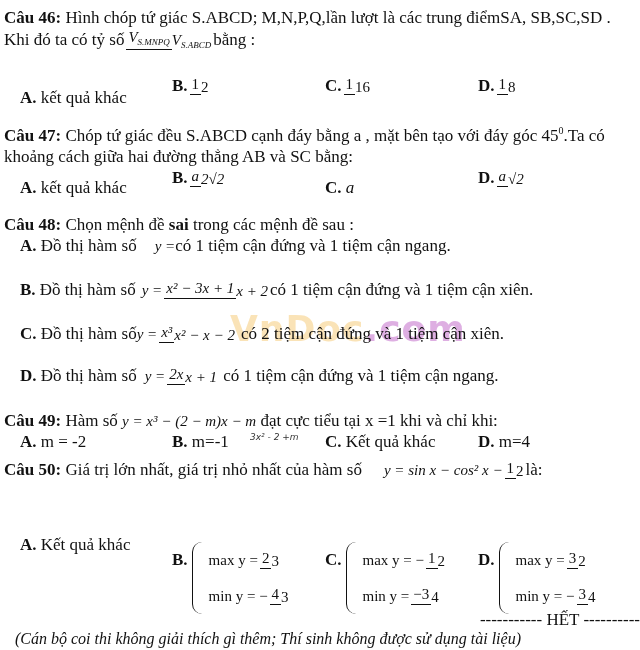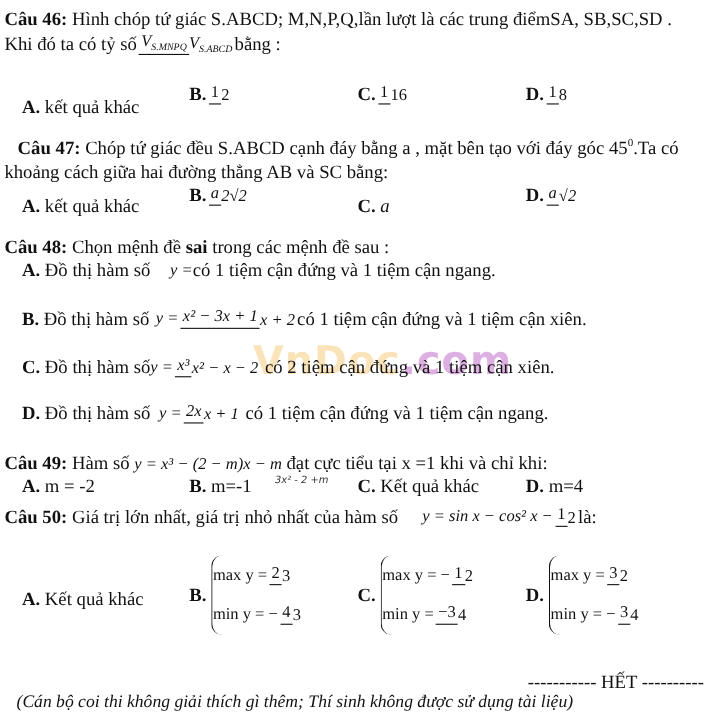--- a/index.html
+++ b/index.html
@@ -13,21 +13,21 @@
   .frac { display:inline-flex; flex-direction:row; align-items:center; vertical-align:middle; line-height:1; margin:0 2px; }
   .frac .num { padding:0 2px 2px 2px; border-bottom:1px solid #111; }
   .frac .den { padding-top:2px; }
   .it { font-style:italic; }
   .sub { font-size:9px; font-style:italic; vertical-align:-3px; }
   .sup { font-size:10px; vertical-align:7px; }
   .small { font-size:15px; }
   .brace {
     display:inline-block; vertical-align:middle; position:relative;
     border-left:1.5px solid #111; border-radius:10px 0 0 10px;
-    padding-left:1px; margin-left:4px;
+    padding-left:16px; margin-left:4px;margin-top:37px;
   }
   .brace-row { display:flex; align-items:center; height:36px; font-size:14px; }
   .watermark {
     position:absolute; left:230px; top:308px; font-family:"DejaVu Sans", sans-serif;
     font-weight:bold; font-size:36px; letter-spacing:1px; opacity:0.35;
   }
   .wm1 { color:#f2b134; }
   .wm2 { color:#a21caf; }
   .math { font-family:"Liberation Serif", serif; font-size:15px; }
   .hand { font-family:"DejaVu Sans", sans-serif; font-size:9px; color:#333; font-style:italic; }
@@ -65,21 +65,21 @@
     </span>
   </div>
 <div class="abs" style="left:478px; top:76px; display:flex; align-items:center;">
     <b>D.</b>
     <span class="frac small">
       <span class="num">1</span>
       <span class="den">8</span>
     </span>
   </div>
 
-<div class="abs" style="left:16px; top:125px;">
+<div class="abs" style="left:4px; top:125px;">
   <b>Câu 47:</b>
   <span>Chóp tứ giác đều S.ABCD cạnh đáy bằng a ,  mặt bên tạo với đáy góc 45</span><span class="sup">0</span><span>.Ta có</span>
 </div>
 <div class="abs" style="left:4px; top:147px;">khoảng cách giữa hai đường thẳng AB và SC bằng:</div>
 <div class="abs" style="left:20px; top:178px;"><b>A.</b> <span>kết quả khác</span></div>
 <div class="abs" style="left:172px; top:168px; display:flex; align-items:center;">
     <b>B.</b>
     <span class="frac small it">
       <span class="num">a</span>
       <span class="den">2√2</span>

